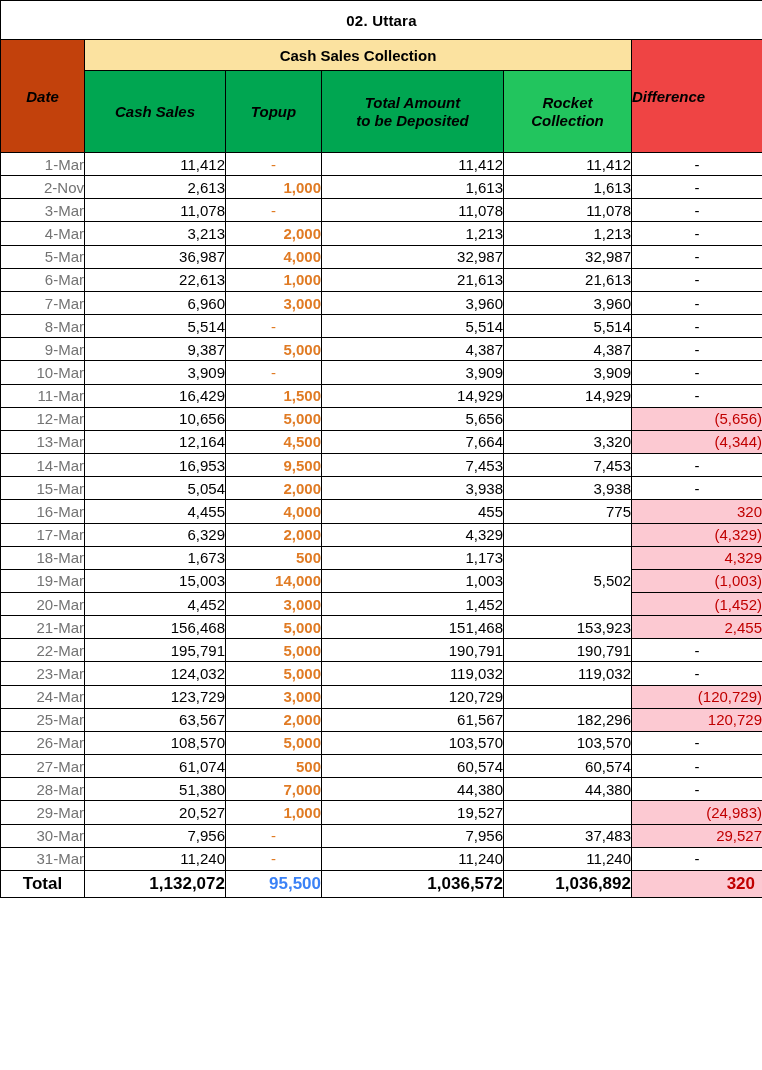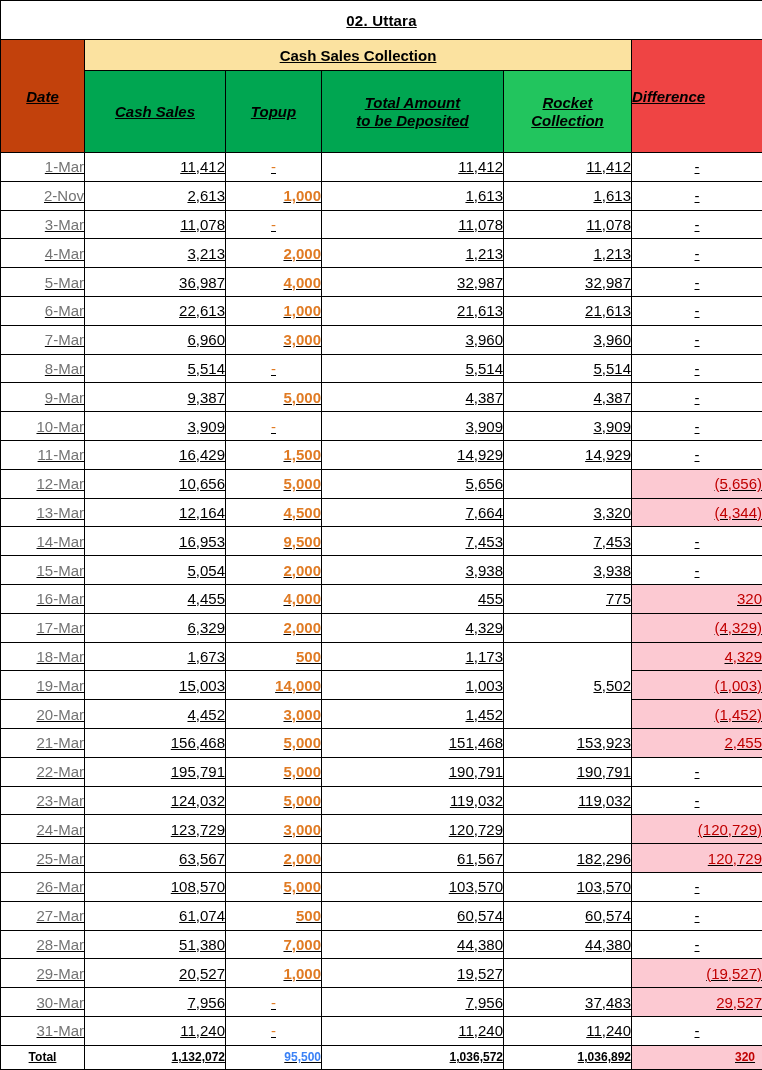--- a/index.html
+++ b/index.html
@@ -16,22 +16,21 @@
   #sheet {
     width: 762px;
     height: 1070px;
     box-sizing: border-box;
     position: relative;
   }
   table.grid {
     border-collapse: collapse;
     table-layout: fixed;
     width: 762px;
-    height: 1070px;
-    text-decoration: underline;
+    height: 898px;
   }
   table.grid td, table.grid th {
     border: 1px solid #000000;
     padding: 0;
     vertical-align: middle;
     font-size: 15px;
   }
   
   .title-cell {
     text-align: center;
@@ -126,21 +125,21 @@
     background: #fcc9d2;
     color: #c00000;
   }
   td.diff.dash {
     text-align: center;
     color: #000000;
   }
   
   tr.total td {
     font-weight: bold;
-    font-size: 12px;
+    font-size: 17px;
     background: #ffffff;
   }
   tr.total td.total-label {
     text-align: center;
   }
   tr.total td.topup {
     color: #3b82f6;
   }
   tr.total td.diff-total {
     background: #fcc9d2;
@@ -406,21 +405,21 @@
           <td class="num">44,380</td>
           <td class="num">44,380</td>
           <td class="diff dash">-</td>
         </tr>
         <tr>
           <td class="date">29-Mar</td>
           <td class="num">20,527</td>
           <td class="topup">1,000</td>
           <td class="num">19,527</td>
           <td class="num"></td>
-          <td class="diff hl">(19,527)</td>
+          <td class="diff hl">(24,983)</td>
         </tr>
         <tr>
           <td class="date">30-Mar</td>
           <td class="num">7,956</td>
           <td class="topup dash center">-</td>
           <td class="num">7,956</td>
           <td class="num">37,483</td>
           <td class="diff hl">29,527</td>
         </tr>
         <tr>

